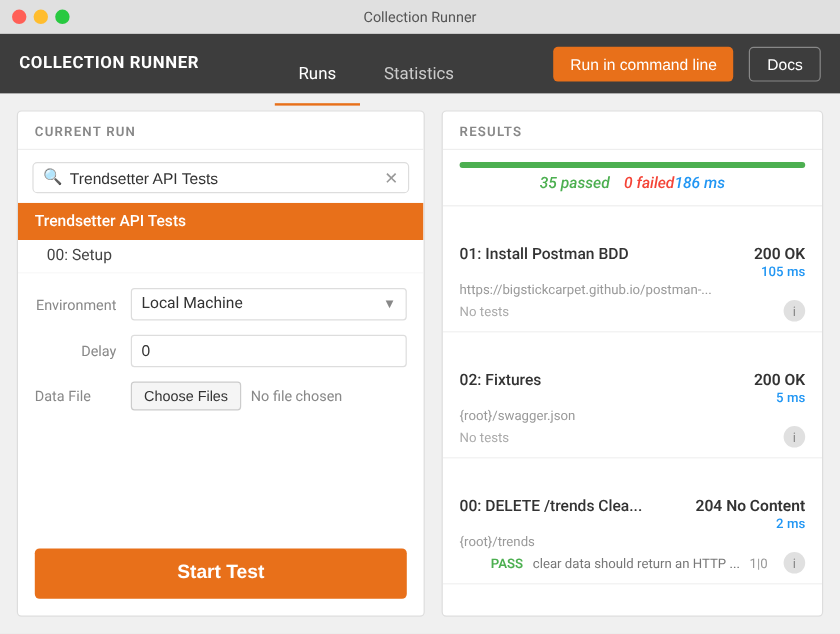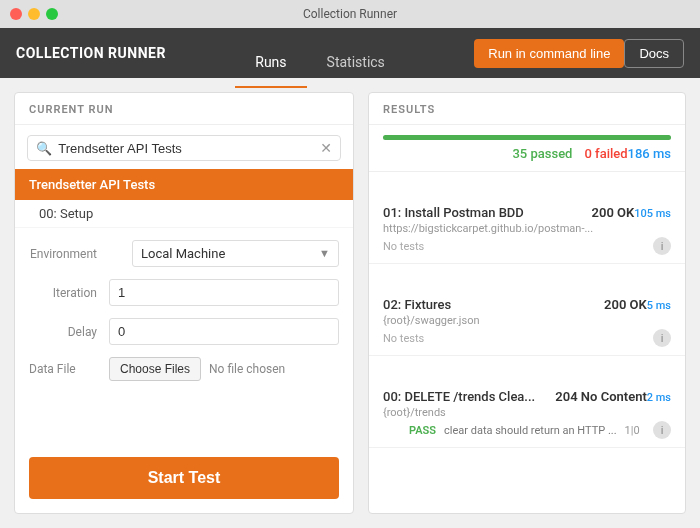--- a/index.html
+++ b/index.html
@@ -73,21 +73,21 @@
       position: relative;
       top: 0;
       margin-top: 20px;
     }
     .nav-tab.active {
       color: white;
       border-bottom: 2px solid #e8701a;
     }
     .header-actions {
       display: flex;
-      gap: 0;
+      gap: 13px;
       align-items: center;
     }
     .btn-orange {
       background: #e8701a;
       color: white;
       border: none;
       padding: 7px 14px;
       border-radius: 4px;
       font-size: 13px;
       font-weight: 500;
@@ -210,21 +210,20 @@
       display: flex;
       align-items: center;
       border: 1px solid #ddd;
       border-radius: 3px;
       padding: 5px 8px;
       font-size: 13px;
       color: #333;
       cursor: pointer;
       background: white;
       justify-content: space-between;
-      margin-left: 23px;
     }
     .env-select-wrap .chevron {
       font-size: 11px;
       color: #888;
     }
     .file-row {
       display: flex;
       align-items: center;
       margin-bottom: 12px;
     }
@@ -296,21 +295,22 @@
     }
     .progress-bar-fill {
       height: 100%;
       background: #4caf50;
       border-radius: 3px;
       width: 100%;
     }
     .summary-stats {
       display: flex;
       align-items: center;
-      justify-content: flex-end;
+      justify-content: center;
+      font-style: italic;
     }
     .stat-passed {
       color: #4caf50;
       font-size: 13px;
       font-weight: 500;
     }
     .stat-failed {
       color: #f44336;
       font-size: 13px;
       font-weight: 500;
@@ -339,21 +339,21 @@
       margin-bottom: 2px;
     }
     .result-name {
       font-size: 13px;
       font-weight: 500;
       color: #333;
       flex: 1;
     }
     .result-status-area {
       display: flex;
-      flex-direction: row;
+      flex-direction: column;
       align-items: flex-end;
     }
     .result-status-code {
       font-size: 13px;
       font-weight: 600;
       color: #333;
     }
     .result-time {
       font-size: 11px;
       color: #2196f3;
@@ -451,24 +451,20 @@
 
     <div class="form-section">
       <div class="form-row">
         <span class="form-label">Environment</span>
         <div class="env-select-wrap">
           <span>Local Machine</span>
           <span class="chevron">▼</span>
         </div>
       </div>
       <div class="form-row">
-        <span class="form-label">Iteration</span>
-        <input class="form-input" type="text" value="1" style="">
-      </div>
-      <div class="form-row">
         <span class="form-label">Delay</span>
         <input class="form-input" type="text" value="0" style="">
       </div>
       <div class="file-row">
         <span class="file-label-text">Data File</span>
         <button class="file-choose-btn">Choose Files</button>
         <span class="file-no-file">No file chosen</span>
       </div>
     </div>
 

